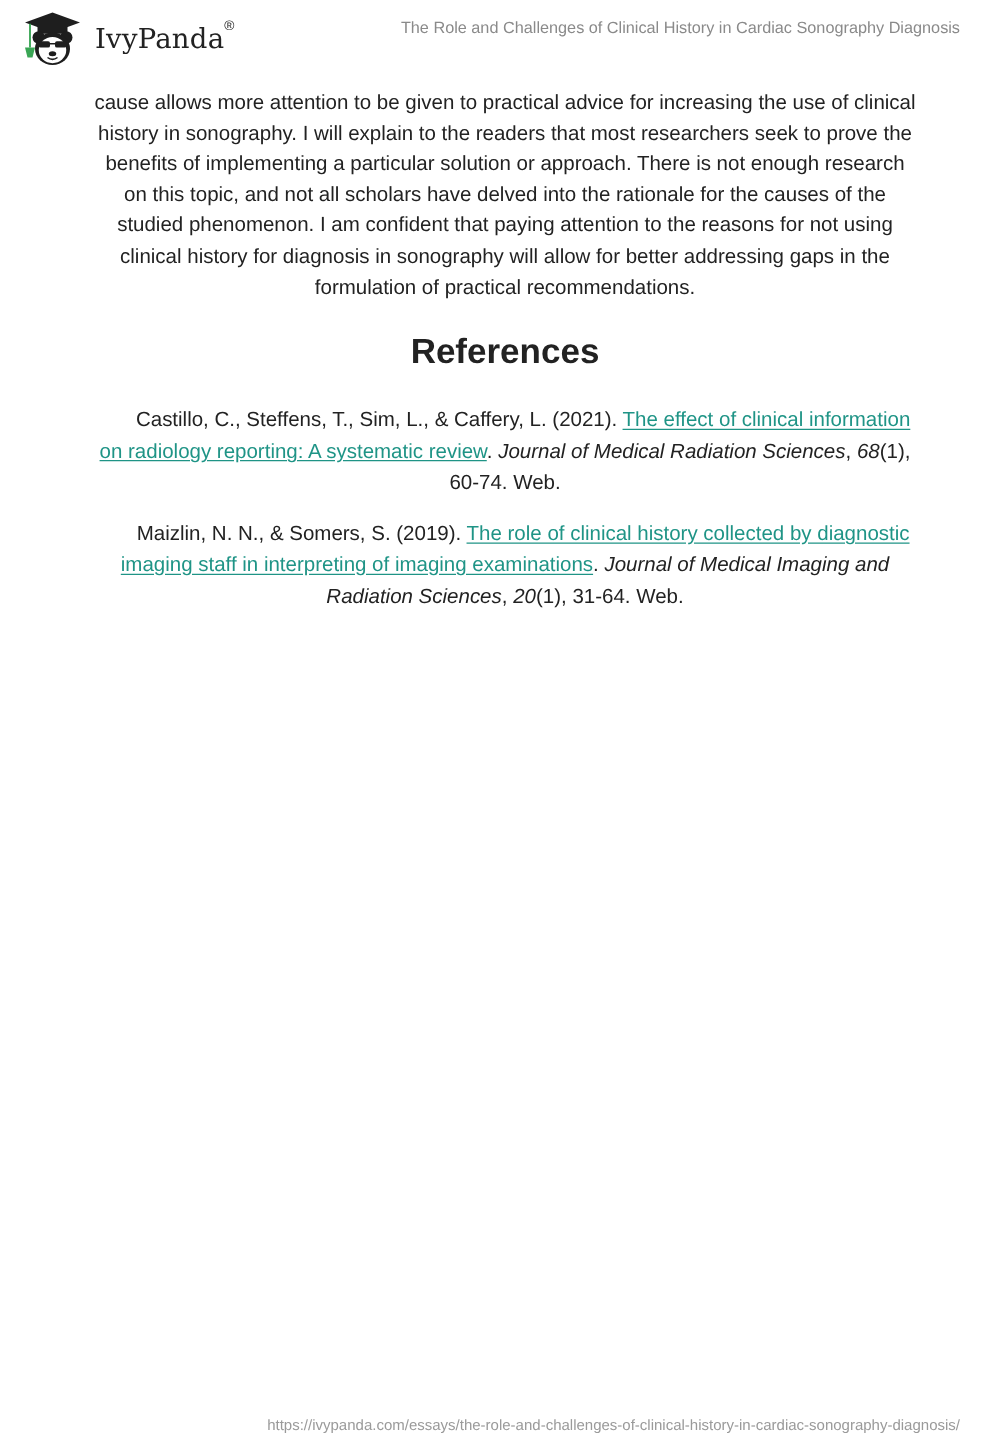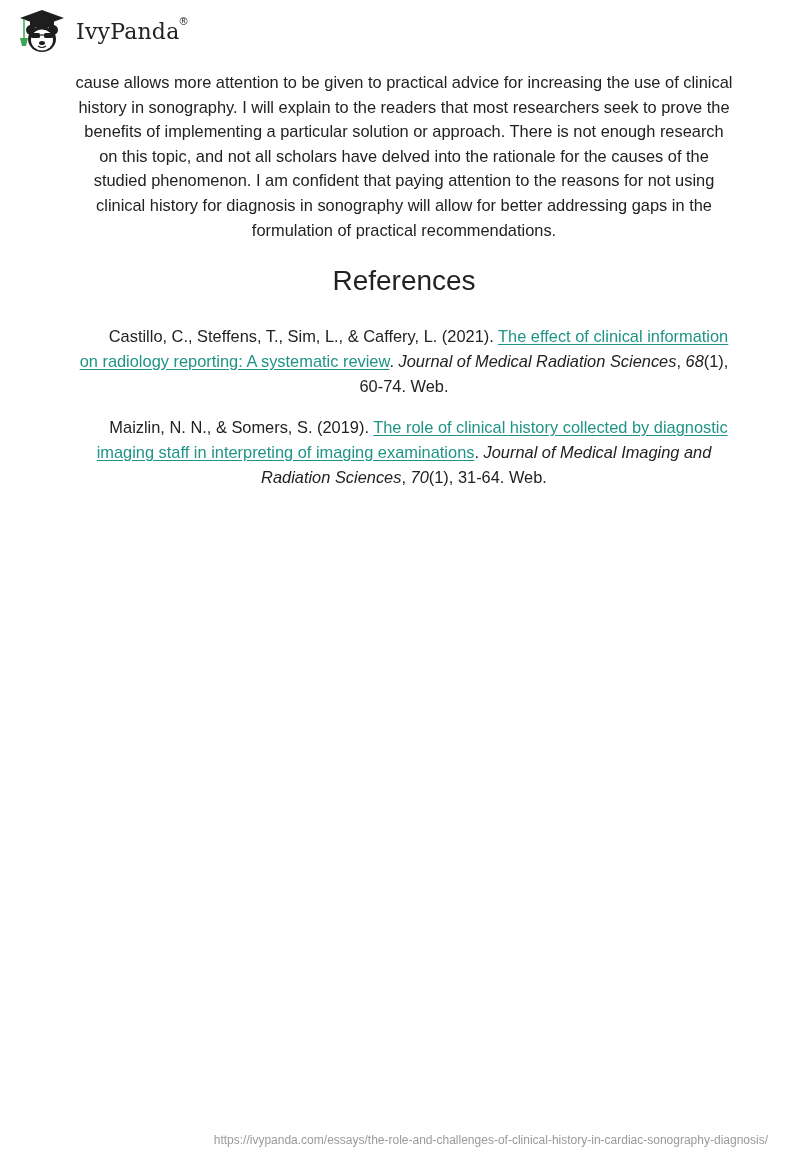--- a/index.html
+++ b/index.html
@@ -7,21 +7,21 @@
            font-family:"Liberation Sans", sans-serif; color:#222222; }
     .header { position:absolute; left:0; top:0; width:800px; height:60px; }
     .logo { position:absolute; left:16px; top:8px; display:flex; align-items:center; }
     .logo svg { display:block; }
     .logo-text { font-family:"DejaVu Serif", serif; font-weight:normal; font-size:22px;
                  color:#222; margin-left:8px; letter-spacing:0.2px; }
     .logo-text sup { font-size:11px; font-family:"Liberation Sans", sans-serif; vertical-align:top; position:relative; top:-4px; }
     .doc-title { position:absolute; right:32px; top:14px; font-size:13px; color:#8a8a8a; }
     .content { position:absolute; left:74px; top:70px; width:660px;text-align:center; }
     p.body { margin:0; font-size:16.4px; line-height:24.6px; color:#222; }
-    h2 { margin:22px 0 0 0; font-size:28px; font-weight:normal; color:#222; line-height:34px; }
+    h2 { margin:22px 0 0 0; font-size:28px; font-weight:bold; color:#222; line-height:34px; }
     .refs { margin-top:26px; }
     .ref { font-size:16.4px; line-height:25px; color:#222; text-indent:29px; margin:0 0 16px 0; }
     .ref a { color:#1f9486; text-decoration:underline; text-underline-offset:2px; }
     .ref i { font-style:italic; }
     .footer-url { position:absolute; right:32px; top:1133px; font-size:12px; color:#9a9a9a; }
   </style>
 </head>
 <body>
 
 <div class="header">
@@ -40,28 +40,29 @@
         <ellipse cx="26" cy="32" rx="11" ry="10.5" fill="#ffffff"></ellipse>
         <rect x="15" y="25" width="9" height="5" rx="1.5" fill="#1e1e1e"></rect>
         <rect x="28" y="25" width="9" height="5" rx="1.5" fill="#1e1e1e"></rect>
         <line x1="24" y1="27" x2="28" y2="27" stroke="#1e1e1e" stroke-width="1.2"></line>
         <ellipse cx="26" cy="35" rx="3" ry="2" fill="#1e1e1e"></ellipse>
         <path d="M22,38 Q26,41 30,38" stroke="#1e1e1e" stroke-width="1.2" fill="none"></path>
       </svg>
     </span>
     <span class="logo-text"><span>IvyPanda</span><sup>®</sup></span>
   </div>
+  <div class="doc-title">The Role and Challenges of Clinical History in Cardiac Sonography Diagnosis</div>
 </div>
 
 <div class="content">
   <p class="body">cause allows more attention to be given to practical advice for increasing the use of clinical history in sonography. I will explain to the readers that most researchers seek to prove the benefits of implementing a particular solution or approach. There is not enough research on this topic, and not all scholars have delved into the rationale for the causes of the studied phenomenon. I am confident that paying attention to the reasons for not using clinical history for diagnosis in sonography will allow for better addressing gaps in the formulation of practical recommendations.</p>
 
   <h2>References</h2>
 
   <div class="refs">
     <p class="ref"><span>Castillo, C., Steffens, T., Sim, L., &amp; Caffery, L. (2021). </span><a href="#">The effect of clinical information on radiology reporting: A systematic review</a><span>. </span><i>Journal of Medical Radiation Sciences</i><span>, </span><i>68</i><span>(1), 60-74. Web.</span></p>
 
-    <p class="ref"><span>Maizlin, N. N., &amp; Somers, S. (2019). </span><a href="#">The role of clinical history collected by diagnostic imaging staff in interpreting of imaging examinations</a><span>. </span><i>Journal of Medical Imaging and Radiation Sciences</i><span>, </span><i>70</i><span>(1), 31-64. Web.</span></p>
+    <p class="ref"><span>Maizlin, N. N., &amp; Somers, S. (2019). </span><a href="#">The role of clinical history collected by diagnostic imaging staff in interpreting of imaging examinations</a><span>. </span><i>Journal of Medical Imaging and Radiation Sciences</i><span>, </span><i>20</i><span>(1), 31-64. Web.</span></p>
 
   </div>
 </div>
 
 <div class="footer-url">https://ivypanda.com/essays/the-role-and-challenges-of-clinical-history-in-cardiac-sonography-diagnosis/</div>
 
 </body></html>

